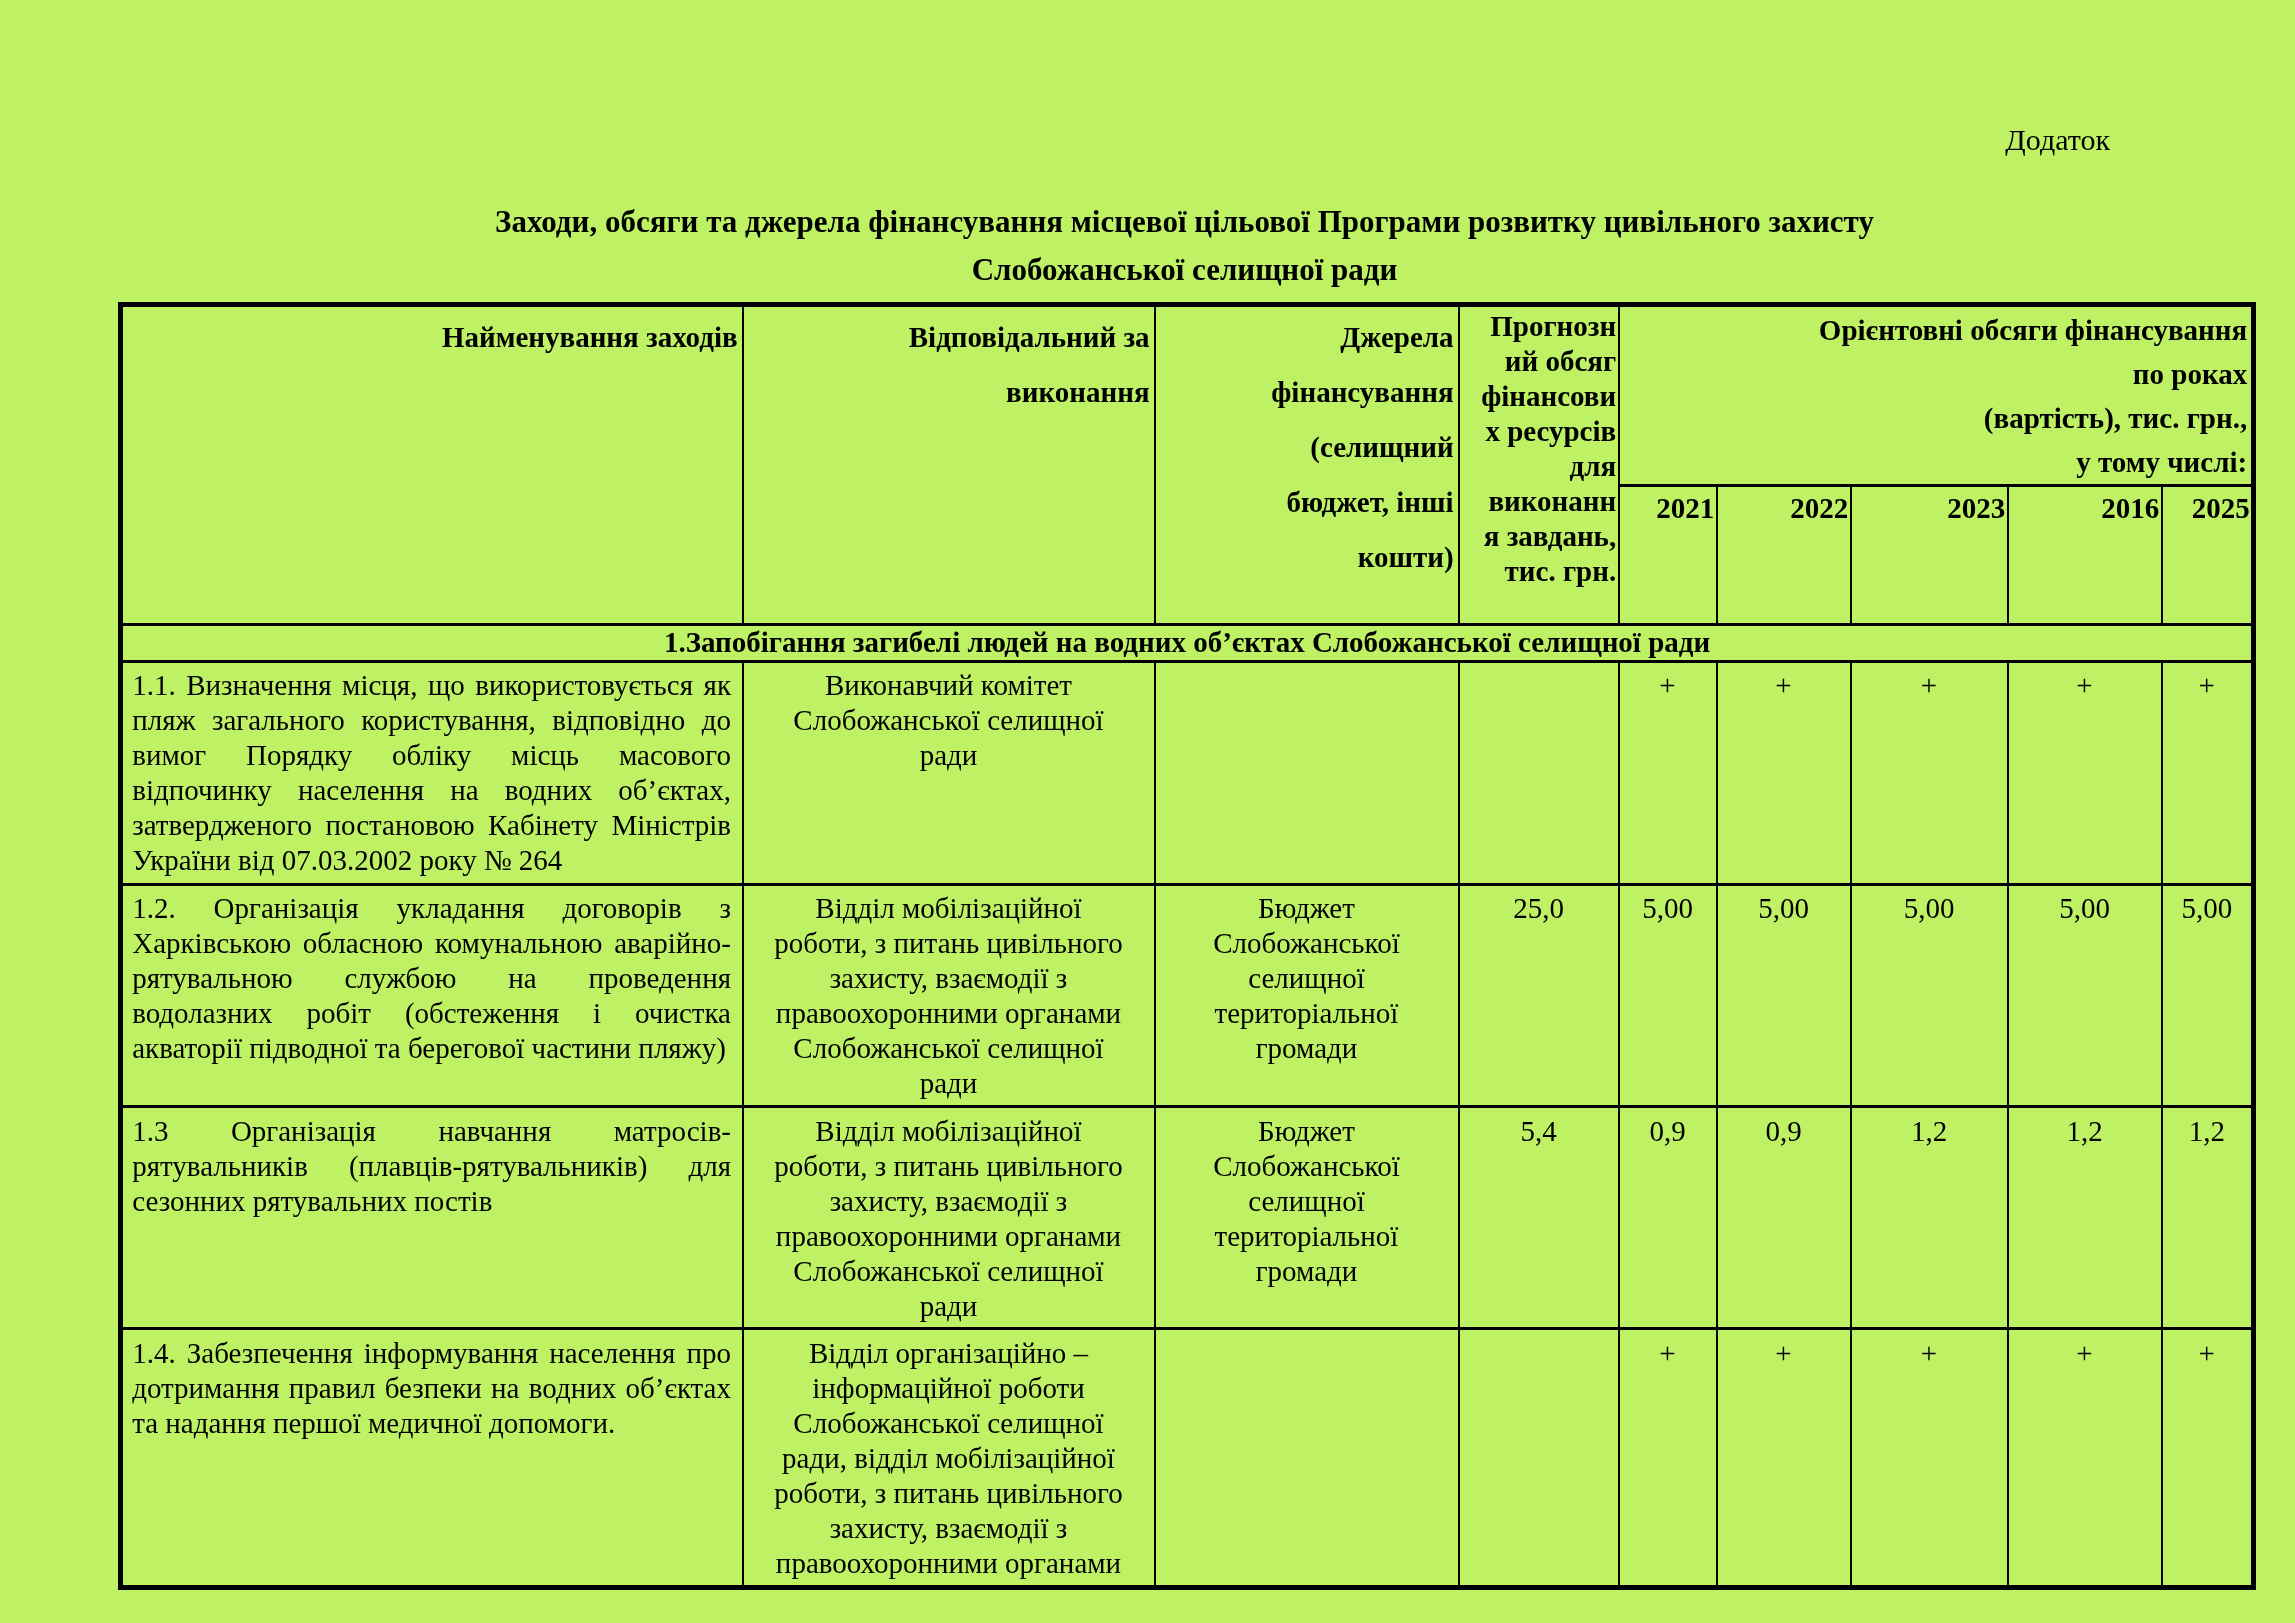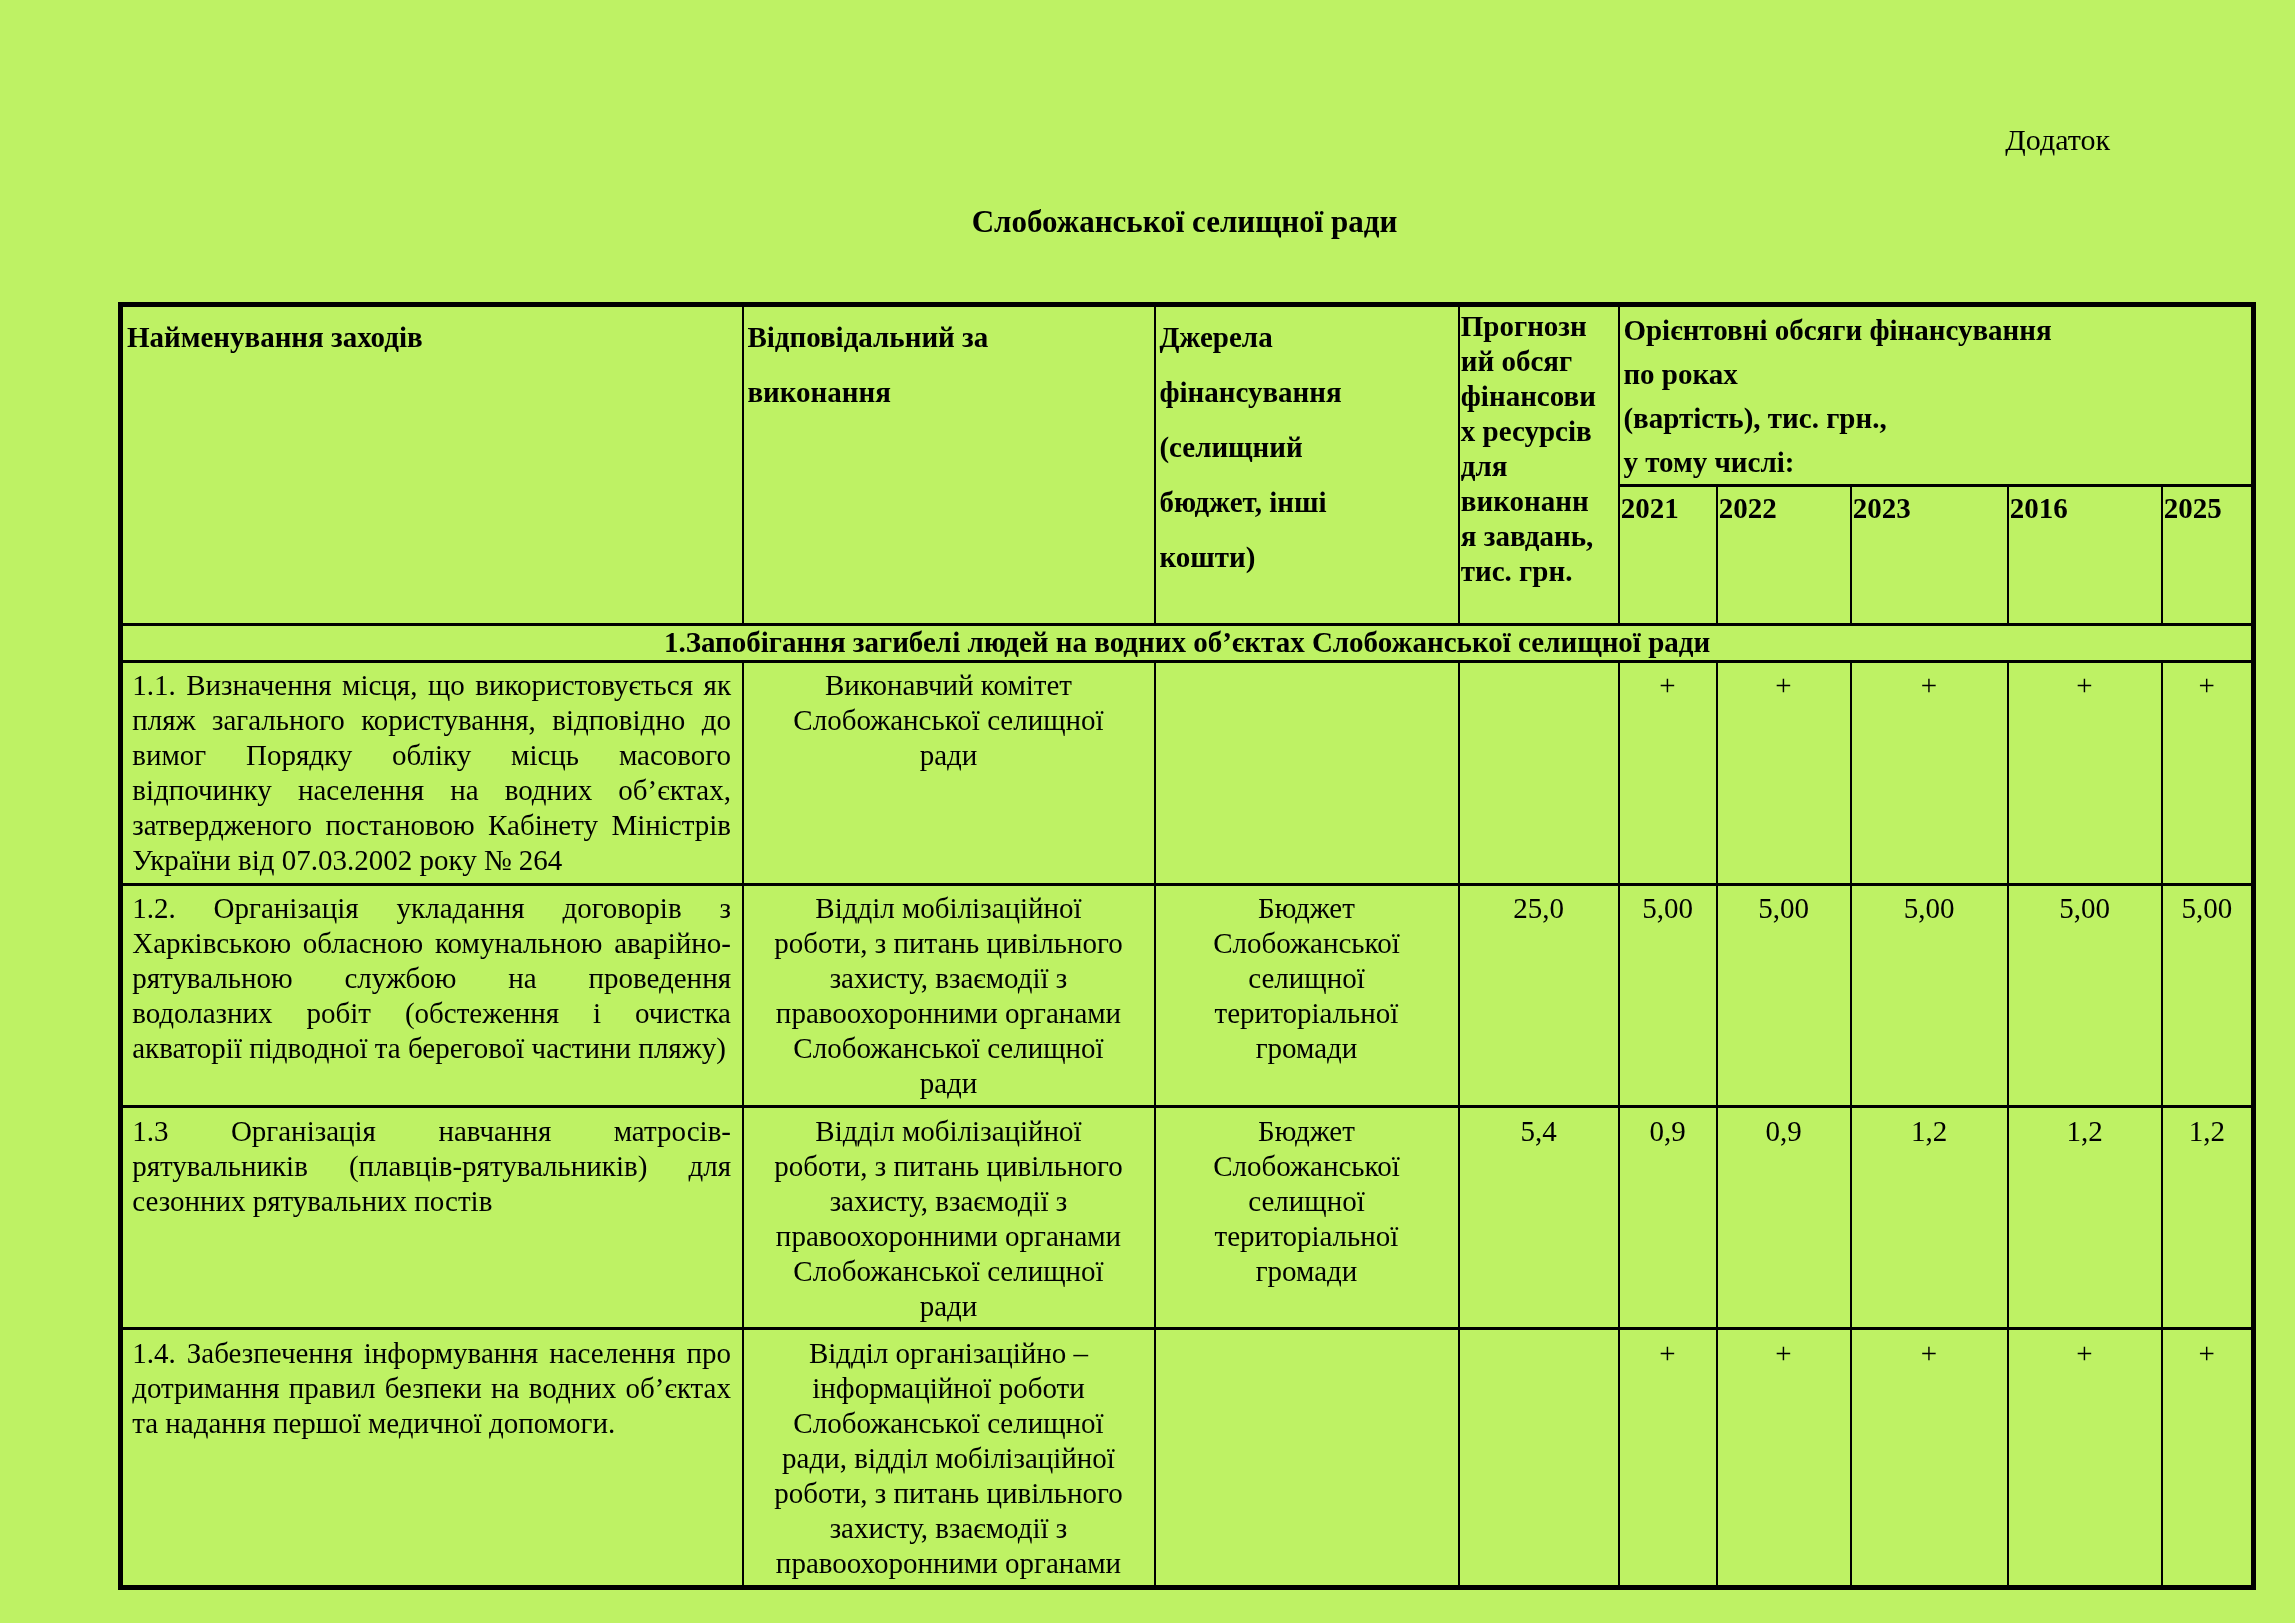--- a/index.html
+++ b/index.html
@@ -42,21 +42,21 @@
   table.fin-table td {
     border: 2.6px solid #000;
     border-top-width: 3.9px;
     border-bottom-width: 3.9px;
     vertical-align: top;
     font-size: 29px;
     overflow: hidden;
   }
   .th {
     font-weight: bold;
-    text-align: left;
+    text-align: right;
     white-space: pre-line;
     line-height: 55px;
     padding: 2.6px 3.9px 0 3.9px;
   }
   .th.hforecast { line-height: 35px; padding: 2px 1.3px 0 1.3px; }
   .th.hyears    { line-height: 44px; padding: 1.3px 3.9px 0 3.9px; }
   .th.ycell     { line-height: 35px; padding: 3.9px 1.3px 0 1.3px; }
   .section {
     font-weight: bold;
     text-align: center;
@@ -83,20 +83,21 @@
   }
 </style>
 </head>
 <body>
 
 <div class="page">
 
   <div class="annex">Додаток</div>
 
   <div class="title">
+    <div>Заходи, обсяги та джерела фінансування місцевої цільової  Програми розвитку цивільного захисту</div>
     <div>Слобожанської селищної ради</div>
   </div>
 
   <table class="fin-table">
     <colgroup>
       <col style="width:622px">
       <col style="width:412px">
       <col style="width:304px">
       <col style="width:160px">
       <col style="width:98px">

